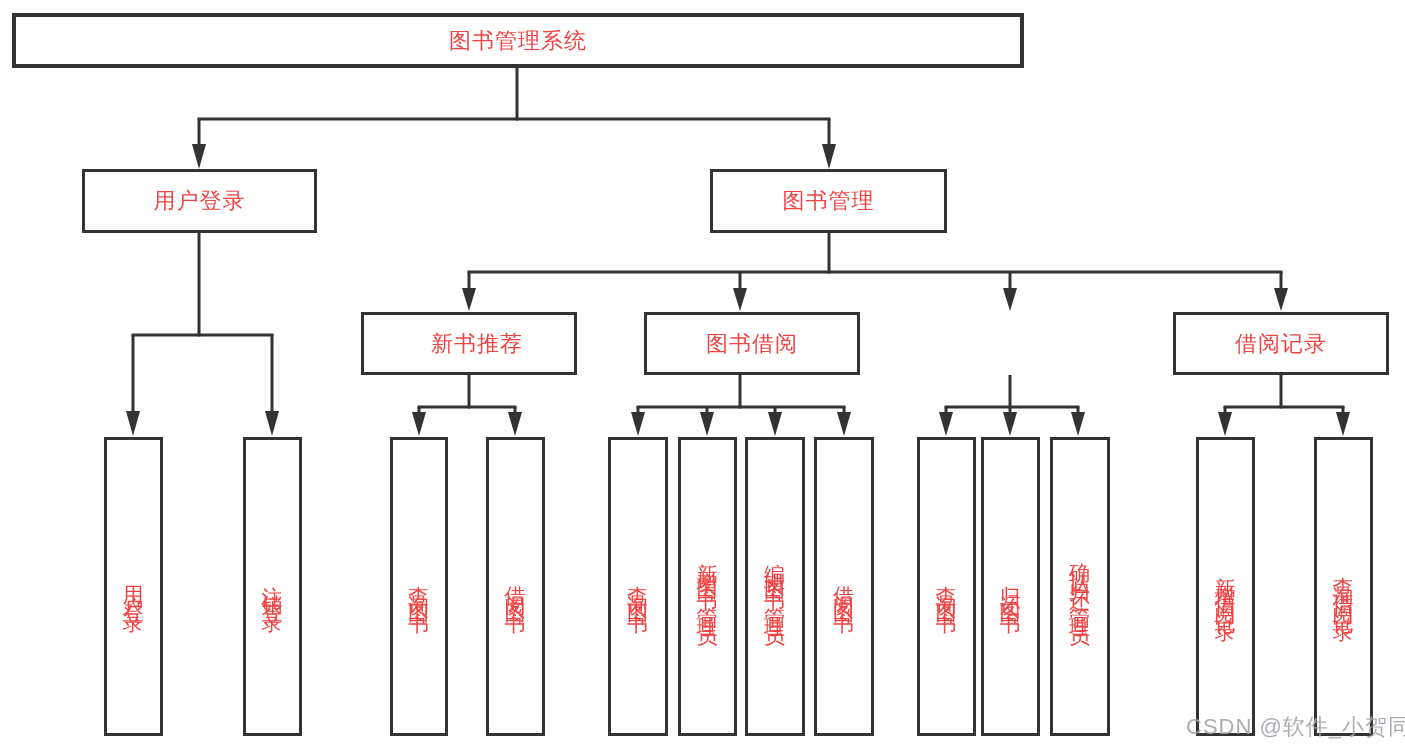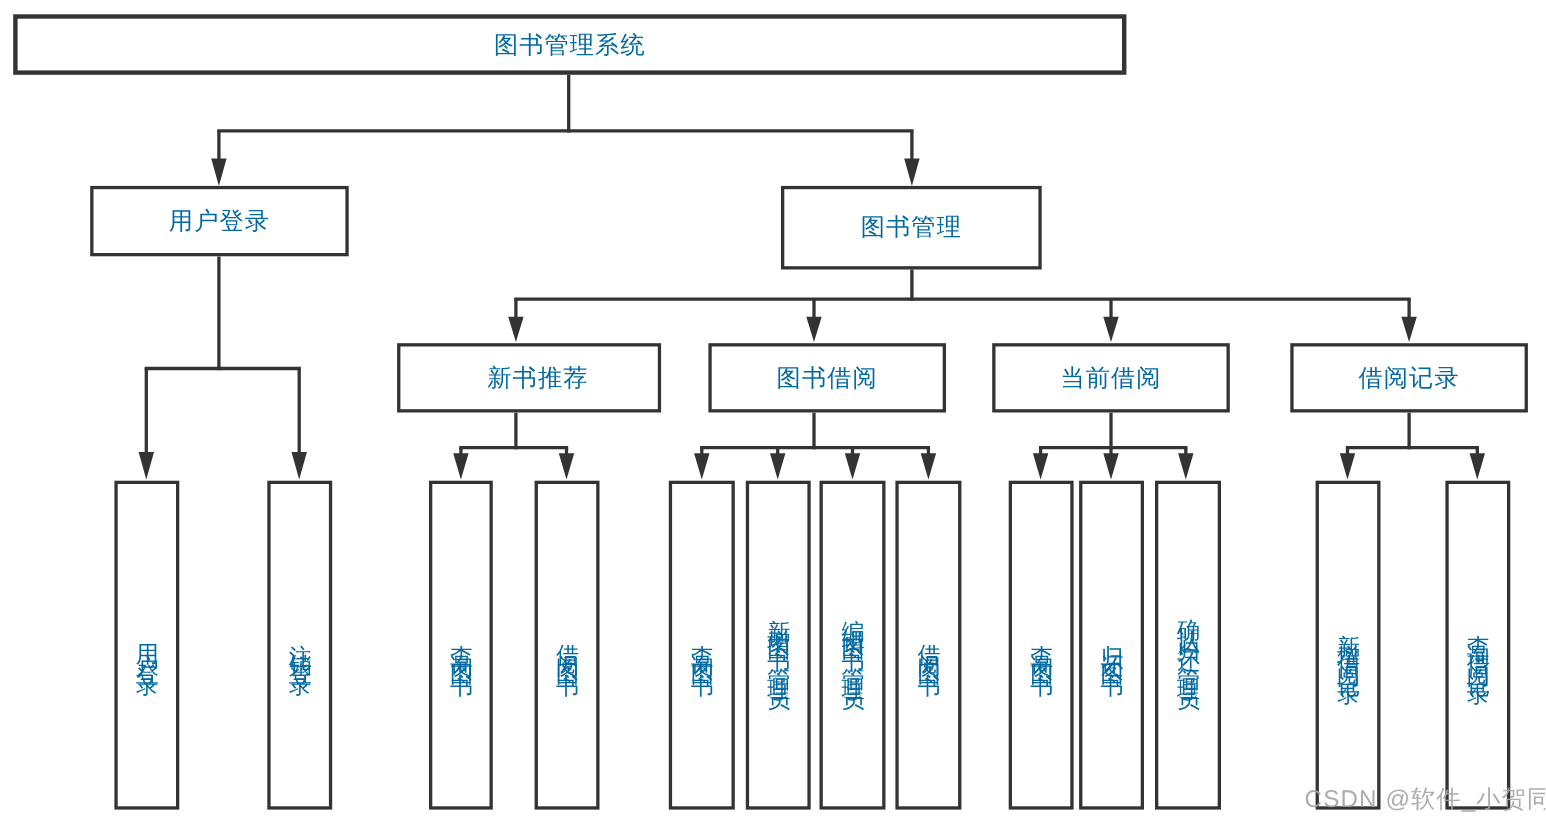--- a/index.html
+++ b/index.html
@@ -17,21 +17,21 @@
     width: 1405px; height: 747px;
     z-index: 1;
   }
   svg.connectors line { stroke: #333333; stroke-width: 3; }
   svg.connectors polygon { fill: #333333; }
   .box {
     position: absolute;
     box-sizing: border-box;
     background: #ffffff;
     border: 3px solid #333333;
-    color: #0369a1;
+    color: #ef4444;
     display: flex;
     align-items: center;
     justify-content: center;
     z-index: 2;
     text-align: center;
   }
   .box.h-node { font-size: 22px; letter-spacing: 1px; }
   .box.root { border-width: 4px; }
   .box.leaf {
     writing-mode: vertical-lr;
@@ -114,25 +114,24 @@
     <line x1="1223.5" y1="407" x2="1344.5" y2="407"></line>
     <line x1="1225" y1="407" x2="1225" y2="414"></line>
       <polygon points="1218,412 1232,412 1225,436"></polygon>
     <line x1="1343" y1="407" x2="1343" y2="414"></line>
       <polygon points="1336,412 1350,412 1343,436"></polygon>
   </svg>
 
   <div class="box h-node root" style="left:12px; top:13px; width:1012px; height:55px;">图书管理系统</div>
 
   <div class="box h-node" style="left:82px; top:169px; width:235px; height:64px;">用户登录</div>
-  <div class="box h-node" style="left:710px; top:169px; width:237px; height:76px;">图书管理</div>
+  <div class="box h-node" style="left:710px; top:169px; width:237px; height:64px;">图书管理</div>
 
-  <div class="box h-node" style="left:361px; top:312px; width:240px; height:63px;padding-left:16px;">新书推荐</div>
+  <div class="box h-node" style="left:361px; top:312px; width:216px; height:63px;padding-left:16px;">新书推荐</div>
   <div class="box h-node" style="left:632px; top:312px; width:216px; height:63px;margin-left:12px;">图书借阅</div>
-  <div class="box h-node" style="left:902px; top:312px; width:216px; height:63px;">当前借阅</div>
   <div class="box h-node" style="left:1173px; top:312px; width:216px; height:63px;">借阅记录</div>
 
   <div class="box leaf" style="left:104px; top:437px; width:59px; height:299px;">用户登录</div>
   <div class="box leaf" style="left:243px; top:437px; width:59px; height:299px;">注销登录</div>
 
   <div class="box leaf" style="left:390px; top:437px; width:58px; height:299px;">查询图书</div>
   <div class="box leaf" style="left:486px; top:437px; width:59px; height:299px;">借阅图书</div>
 
   <div class="box leaf" style="left:608px; top:437px; width:60px; height:299px;">查询图书</div>
   <div class="box leaf" style="left:678px; top:437px; width:59px; height:299px;">新增图书（管理员）</div>

